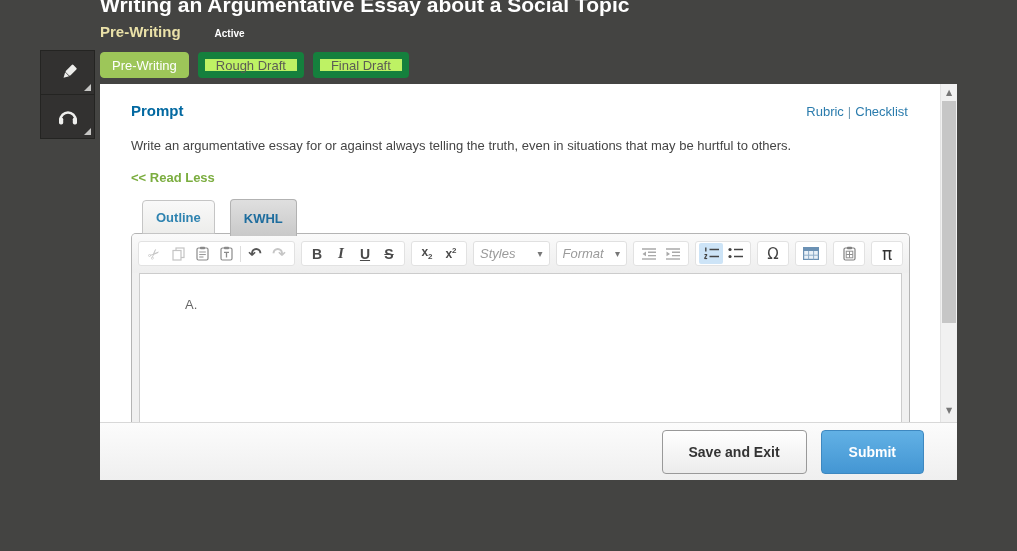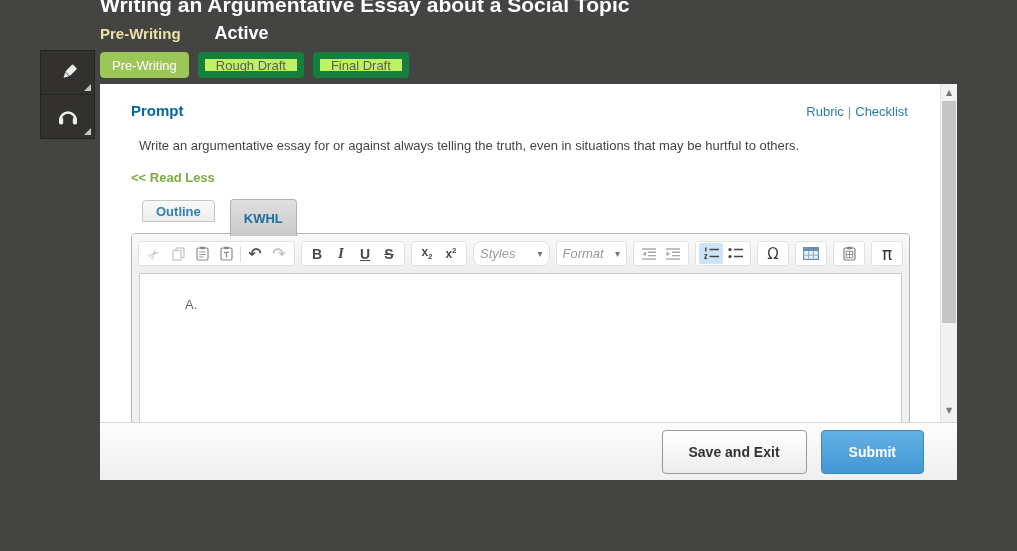--- a/index.html
+++ b/index.html
@@ -14,21 +14,21 @@
   
   .page-title {
     position:absolute; left:100px; top:-7px;
     font-size:21px; font-weight:bold; color:#ffffff; white-space:nowrap;
   }
   .stage-row {
     position:absolute; left:100px; top:23px;
     display:flex; align-items:baseline; gap:34px;
   }
   .stage-name { font-size:15px; font-weight:bold; color:#eae1a8; }
-  .stage-status { font-size:18px; font-weight:bold; color:#ffffff; }
+  .stage-status { font-size:10px; font-weight:bold; color:#ffffff; }
 
   .stage-tabs {
     position:absolute; left:100px; top:52px;
     display:flex; gap:9px;
   }
   .stage-tab {
     height:26px; padding:0 11px; border-radius:4px;
     font-family:"Liberation Sans", sans-serif;
     font-size:13px; display:flex; align-items:center; cursor:pointer;
     border:1px solid transparent; background:transparent;
@@ -59,35 +59,35 @@
     font-size:15px; font-weight:bold; color:#0369a1;
   }
   .doc-links {
     position:absolute; right:49px; top:20px;
     font-size:13px; color:#2b7cad; white-space:nowrap;
   }
   .doc-links a { color:#2b7cad; cursor:pointer; }
   .doc-links .sep { color:#6f9ab3; margin:0 4px; text-decoration:none; }
   .prompt-text {
     position:absolute; left:31px; top:54px; right:60px;
-    font-size:13px; color:#454545; white-space:nowrap;margin-left:8px;
+    font-size:13px; color:#454545; white-space:nowrap;
   }
   .read-less {
     position:absolute; left:31px; top:86px;
     font-size:13px; font-weight:bold; color:#7bad3f; cursor:pointer;
   }
 
   
   .ws-tabs { position:absolute; left:42px; top:115px; display:flex; align-items:flex-start; z-index:3; }
   .ws-tab {
     display:flex; align-items:center; padding:0 13px;
     border-radius:4px 4px 0 0; font-size:13px; cursor:pointer;
   }
   .ws-tab.inactive {
-    height:22px; margin-top:1px;
+    height:34px; margin-top:1px;
     background:linear-gradient(#f9f9f9,#ededeb);
     border:1px solid #c5c5c5; color:#2e83b0; font-weight:600;
   }
   .ws-tab.active {
     height:37px; margin-left:15px;
     background:linear-gradient(#dfdfdf,#c9c9c9);
     border:1px solid #b2b2b2; border-bottom:none;
     color:#1e6d9e; font-weight:bold;
   }
 
@@ -122,21 +122,21 @@
   .ic-subsup { font-size:12px; font-weight:bold; color:#4a4a4a; }
   .ic-subsup sub, .ic-subsup sup { font-size:8px; }
   .ic-omega { font-size:15px; color:#444444; }
   .ic-pi { font-size:17px; color:#333333; }
   .tb-select {
     height:25px; background:#ffffff; border:1px solid #e0e0e0; border-radius:3px;
     display:flex; align-items:center; padding:0 6px; cursor:pointer;
   }
   .tb-select .sel-label { font-style:italic; color:#9a9a9a; font-size:13px; flex:1; }
   .tb-select .sel-arrow { color:#777777; font-size:10px; margin-left:10px; }
-  .sel-styles { width:88px;border-radius:8px; }
+  .sel-styles { width:88px; }
   .sel-format { width:82px; }
 
   .ed-body {
     flex:1; margin:0 7px; background:#ffffff;
     border:1px solid #cccccc; border-bottom:none; position:relative; cursor:text;
   }
   .list-marker { position:absolute; left:45px; top:23px; font-size:13px; color:#666666; }
 
   
   .scrollbar {

